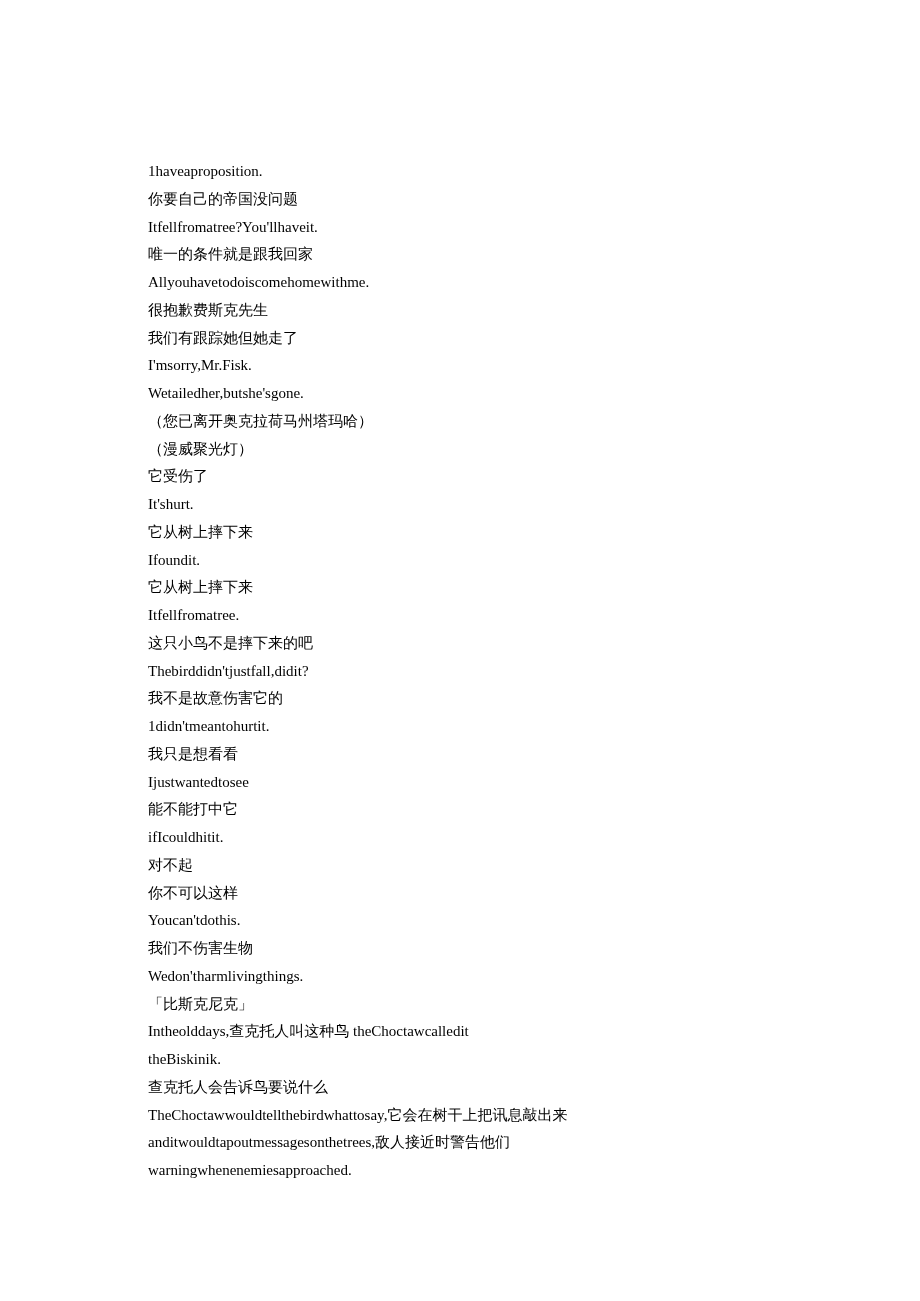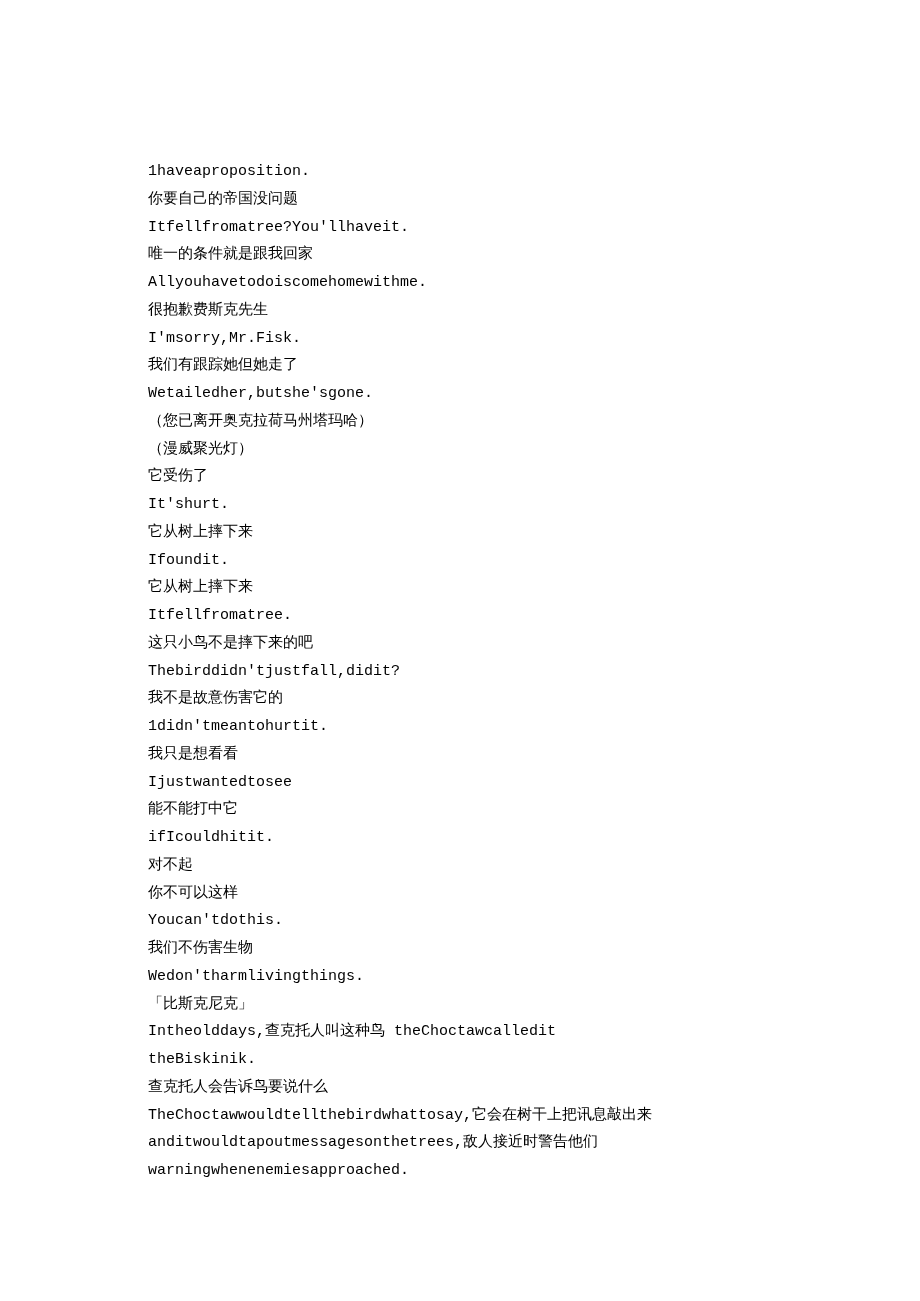--- a/index.html
+++ b/index.html
@@ -13,36 +13,35 @@
   }
   .page {
     width: 920px;
     min-height: 1301px;
     box-sizing: border-box;
     padding: 158px 148px 100px 148px;
   }
   .line {
     white-space: pre-wrap;
     word-break: break-all;
-    font-family: Liberation Mono, monospace;
   }
 </style>
 </head>
 <body>
 
 <div class="page">
   <div id="text-block">
       <div class="line">1haveaproposition.</div>
       <div class="line">你要自己的帝国没问题</div>
       <div class="line">Itfellfromatree?You'llhaveit.</div>
       <div class="line">唯一的条件就是跟我回家</div>
       <div class="line">Allyouhavetodoiscomehomewithme.</div>
       <div class="line">很抱歉费斯克先生</div>
+      <div class="line">我们有跟踪她但她走了</div>
       <div class="line">I'msorry,Mr.Fisk.</div>
-      <div class="line">我们有跟踪她但她走了</div>
       <div class="line">Wetailedher,butshe'sgone.</div>
       <div class="line">（您已离开奥克拉荷马州塔玛哈）</div>
       <div class="line">（漫威聚光灯）</div>
       <div class="line">它受伤了</div>
       <div class="line">It'shurt.</div>
       <div class="line">它从树上摔下来</div>
       <div class="line">Ifoundit.</div>
       <div class="line">它从树上摔下来</div>
       <div class="line">Itfellfromatree.</div>
       <div class="line">这只小鸟不是摔下来的吧</div>

